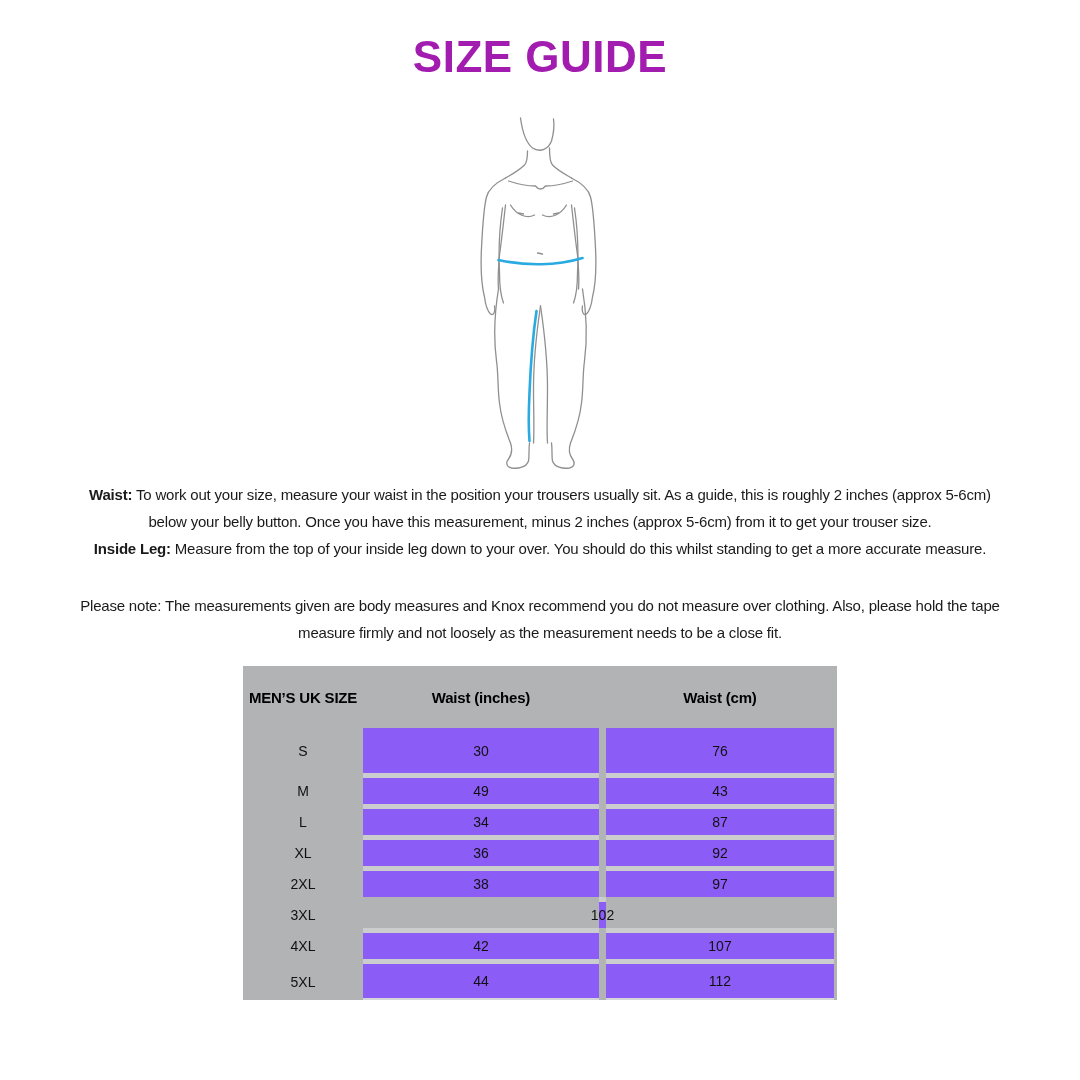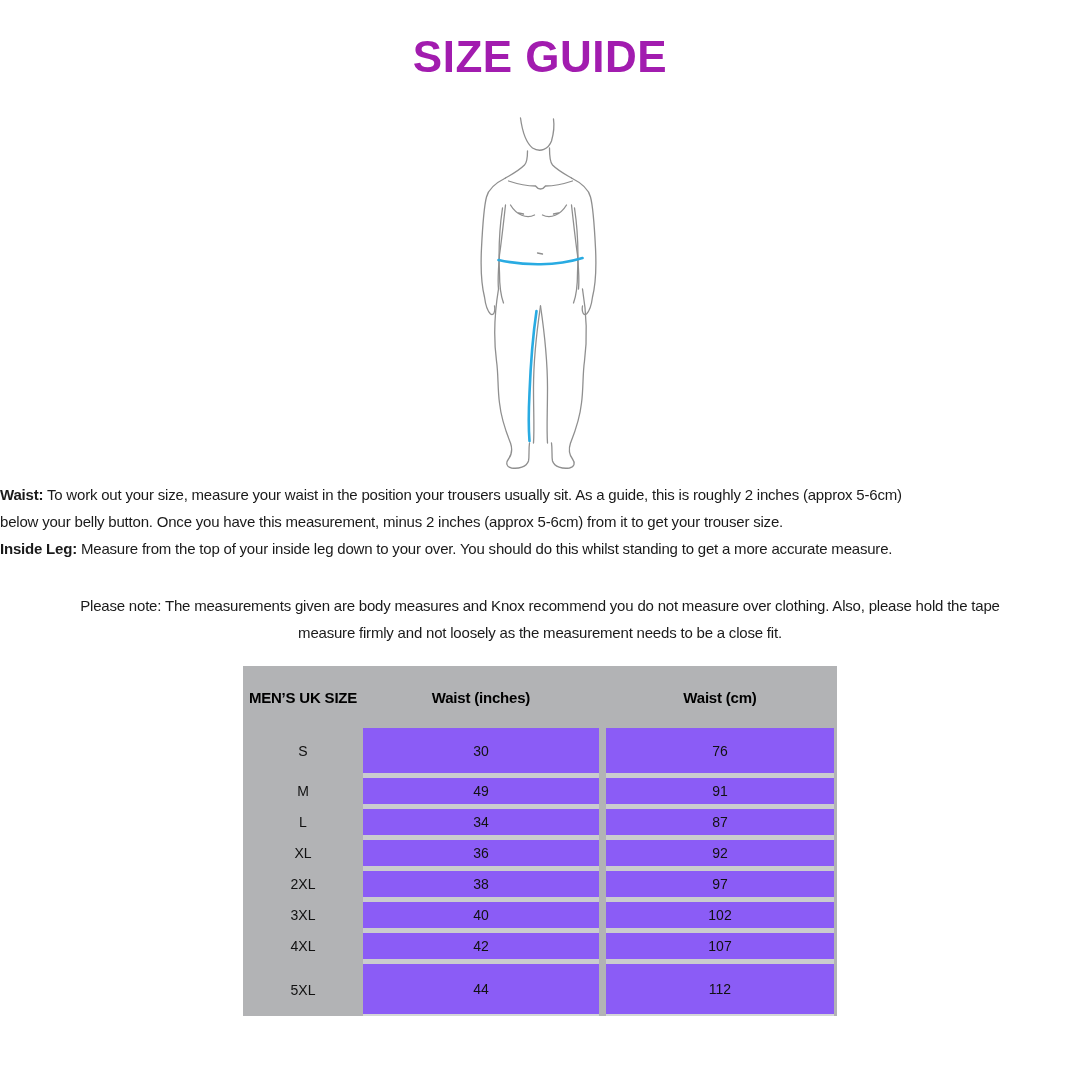--- a/index.html
+++ b/index.html
@@ -5,36 +5,36 @@
   html,body { margin:0; padding:0; }
   body {
     width:1080px; height:1080px; background:#ffffff;
     font-family:"Liberation Sans", sans-serif; color:#1a1a1a; overflow:hidden;
   }
   .title {
     text-align:center; font-size:44px; line-height:53px; letter-spacing:0.5px;
     margin-top:30px; font-weight:700; color:#a21caf;
   }
   .figure-wrap { display:flex; justify-content:center; margin-top:30px; height:358px; }
-  .intro { margin-top:10px; font-size:15px; line-height:27px; letter-spacing:-0.2px; color:#1a1a1a; }
+  .intro { margin-top:10px; text-align:center; font-size:15px; line-height:27px; letter-spacing:-0.2px; color:#1a1a1a; }
   .intro .line, .note .line { white-space:nowrap; }
   .intro b { letter-spacing:-0.2px; }
   .note { margin-top:30px; text-align:center; font-size:15px; line-height:27px; letter-spacing:-0.2px; }
   .size-table {
     width:594px; margin:20px auto 0; background:#b2b3b5;
     padding-right:3px; box-sizing:border-box;
   }
   .t-header {
     display:grid; grid-template-columns:120px 236px 7px 228px;
     height:62px; align-items:center; font-weight:bold; font-size:15px; color:#000;
   }
   .t-header .h { text-align:center; letter-spacing:-0.2px; }
   .t-row { display:grid; grid-template-columns:120px 236px 7px 228px; height:31px; }
   .t-row.first { height:45px; }
-  .t-row.last  { height:57px; }
+  .t-row.last  { height:41px; }
   .t-row .size {
     display:flex; align-items:center; justify-content:center;
     font-size:14px; color:#111; box-sizing:border-box;
   }
   .t-row:not(.first) .size { padding-top:5px; }
   .t-row .cell {
     background:#8b5cf6; border-top:5px solid #caccce;
     display:flex; align-items:center; justify-content:center;
     font-size:14px; color:#111; box-sizing:border-box;
   }
@@ -106,21 +106,21 @@
   <div class="t-row first">
     <div class="size">S</div>
     <div class="cell">30</div>
     <div></div>
     <div class="cell">76</div>
   </div>
   <div class="t-row">
     <div class="size">M</div>
     <div class="cell">49</div>
     <div></div>
-    <div class="cell">91</div>
+    <div class="cell">43</div>
   </div>
   <div class="t-row">
     <div class="size">L</div>
     <div class="cell">34</div>
     <div></div>
     <div class="cell">87</div>
   </div>
   <div class="t-row">
     <div class="size">XL</div>
     <div class="cell">36</div>
@@ -128,21 +128,20 @@
     <div class="cell">92</div>
   </div>
   <div class="t-row">
     <div class="size">2XL</div>
     <div class="cell">38</div>
     <div></div>
     <div class="cell">97</div>
   </div>
   <div class="t-row">
     <div class="size">3XL</div>
-    <div class="cell">40</div>
     <div></div>
     <div class="cell">102</div>
   </div>
   <div class="t-row">
     <div class="size">4XL</div>
     <div class="cell">42</div>
     <div></div>
     <div class="cell">107</div>
   </div>
   <div class="t-row last">

